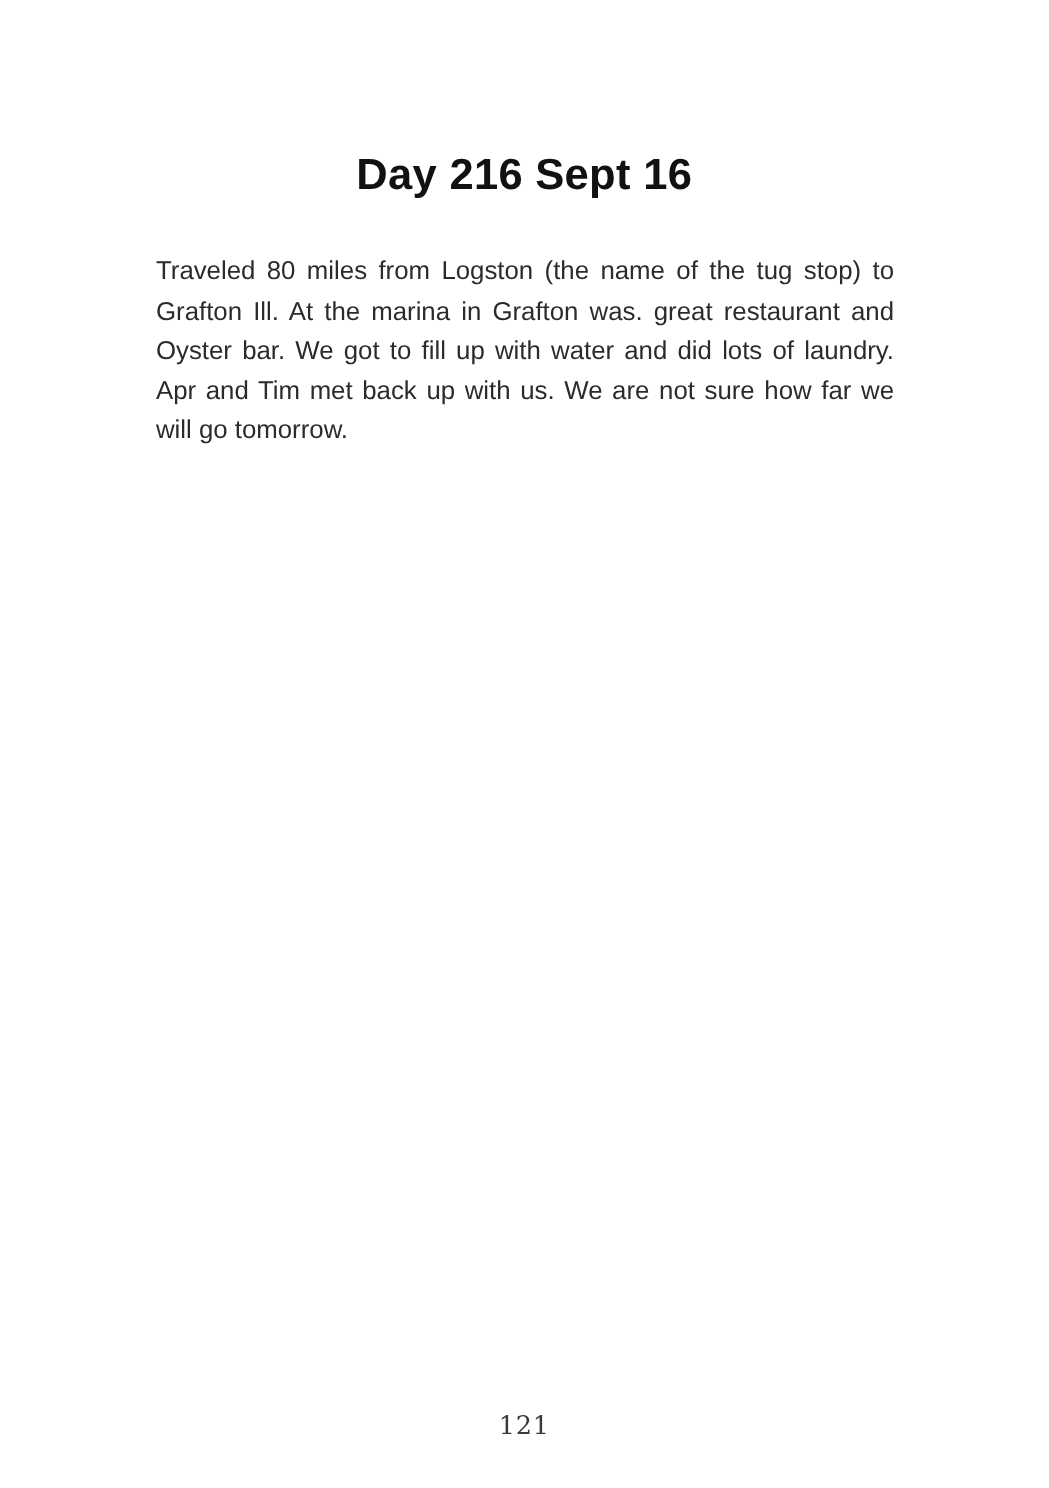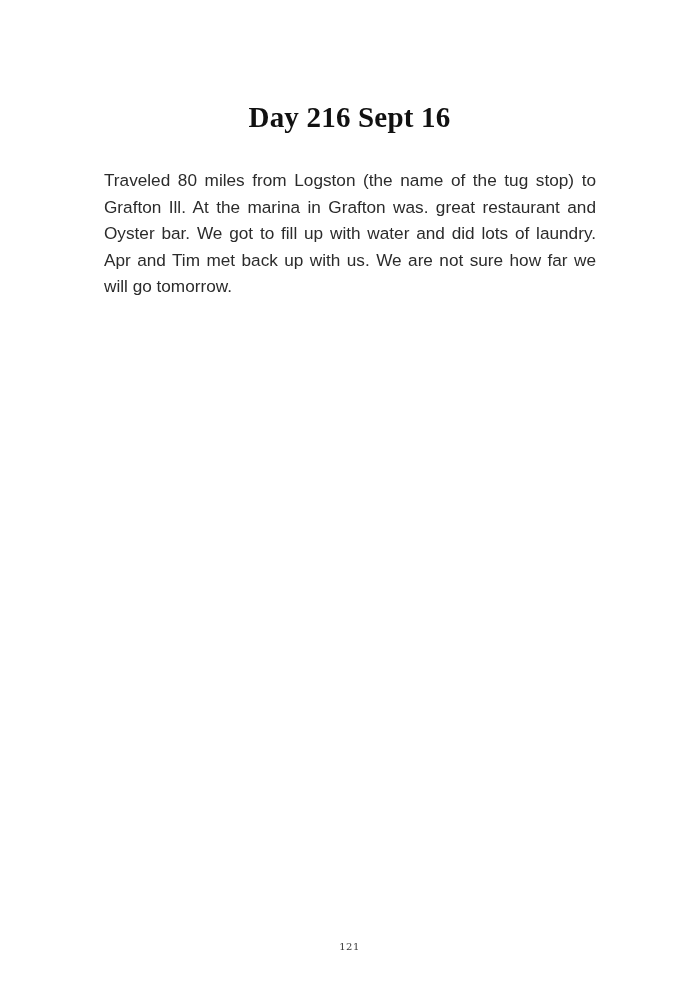--- a/index.html
+++ b/index.html
@@ -22,21 +22,21 @@
     width: 699px;
     height: 992px;
     background: #ffffff;
   }
   .page-title {
     position: absolute;
     top: 82px;
     left: 0;
     width: 699px;
     text-align: center;
-    font-family: Liberation Serif, serif;
+    font-family: Liberation Sans, sans-serif;
     font-weight: bold;
     font-size: 29px;
     letter-spacing: 0.2px;
     color: #111111;
   }
   .body-text {
     position: absolute;
     top: 150px;
     left: 104px;
     width: 492px;
@@ -48,21 +48,21 @@
     text-justify: inter-word;
     hyphens: none;
   }
   .page-number {
     position: absolute;
     top: 941px;
     left: 0;
     width: 699px;
     text-align: center;
     font-family: "DejaVu Serif", "Liberation Serif", serif;
-    font-size: 10px;
+    font-size: 17px;
     color: #3a3a3a;
     letter-spacing: 0.5px;
   }
 </style>
 </head>
 <body>
 
 <div class="page">
 
   <h1 class="page-title">Day 216 Sept 16</h1>

